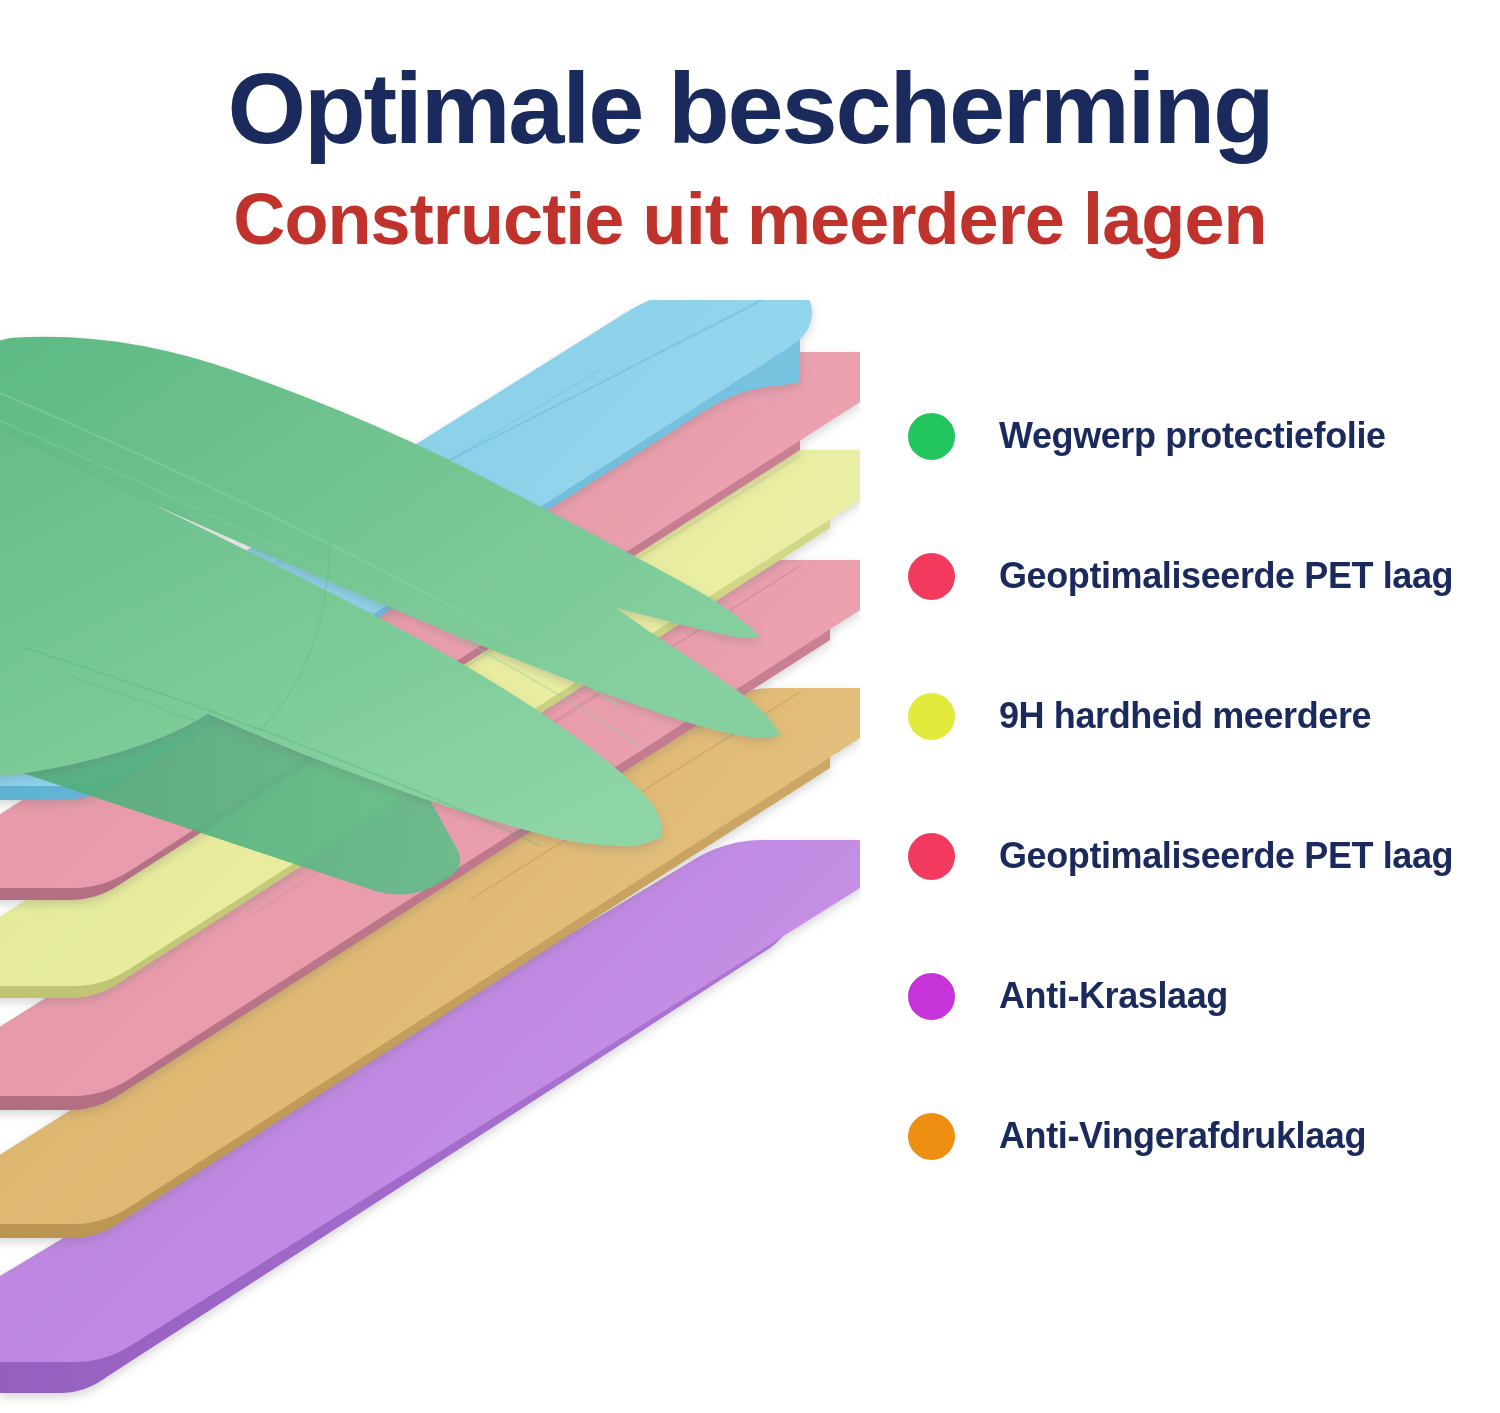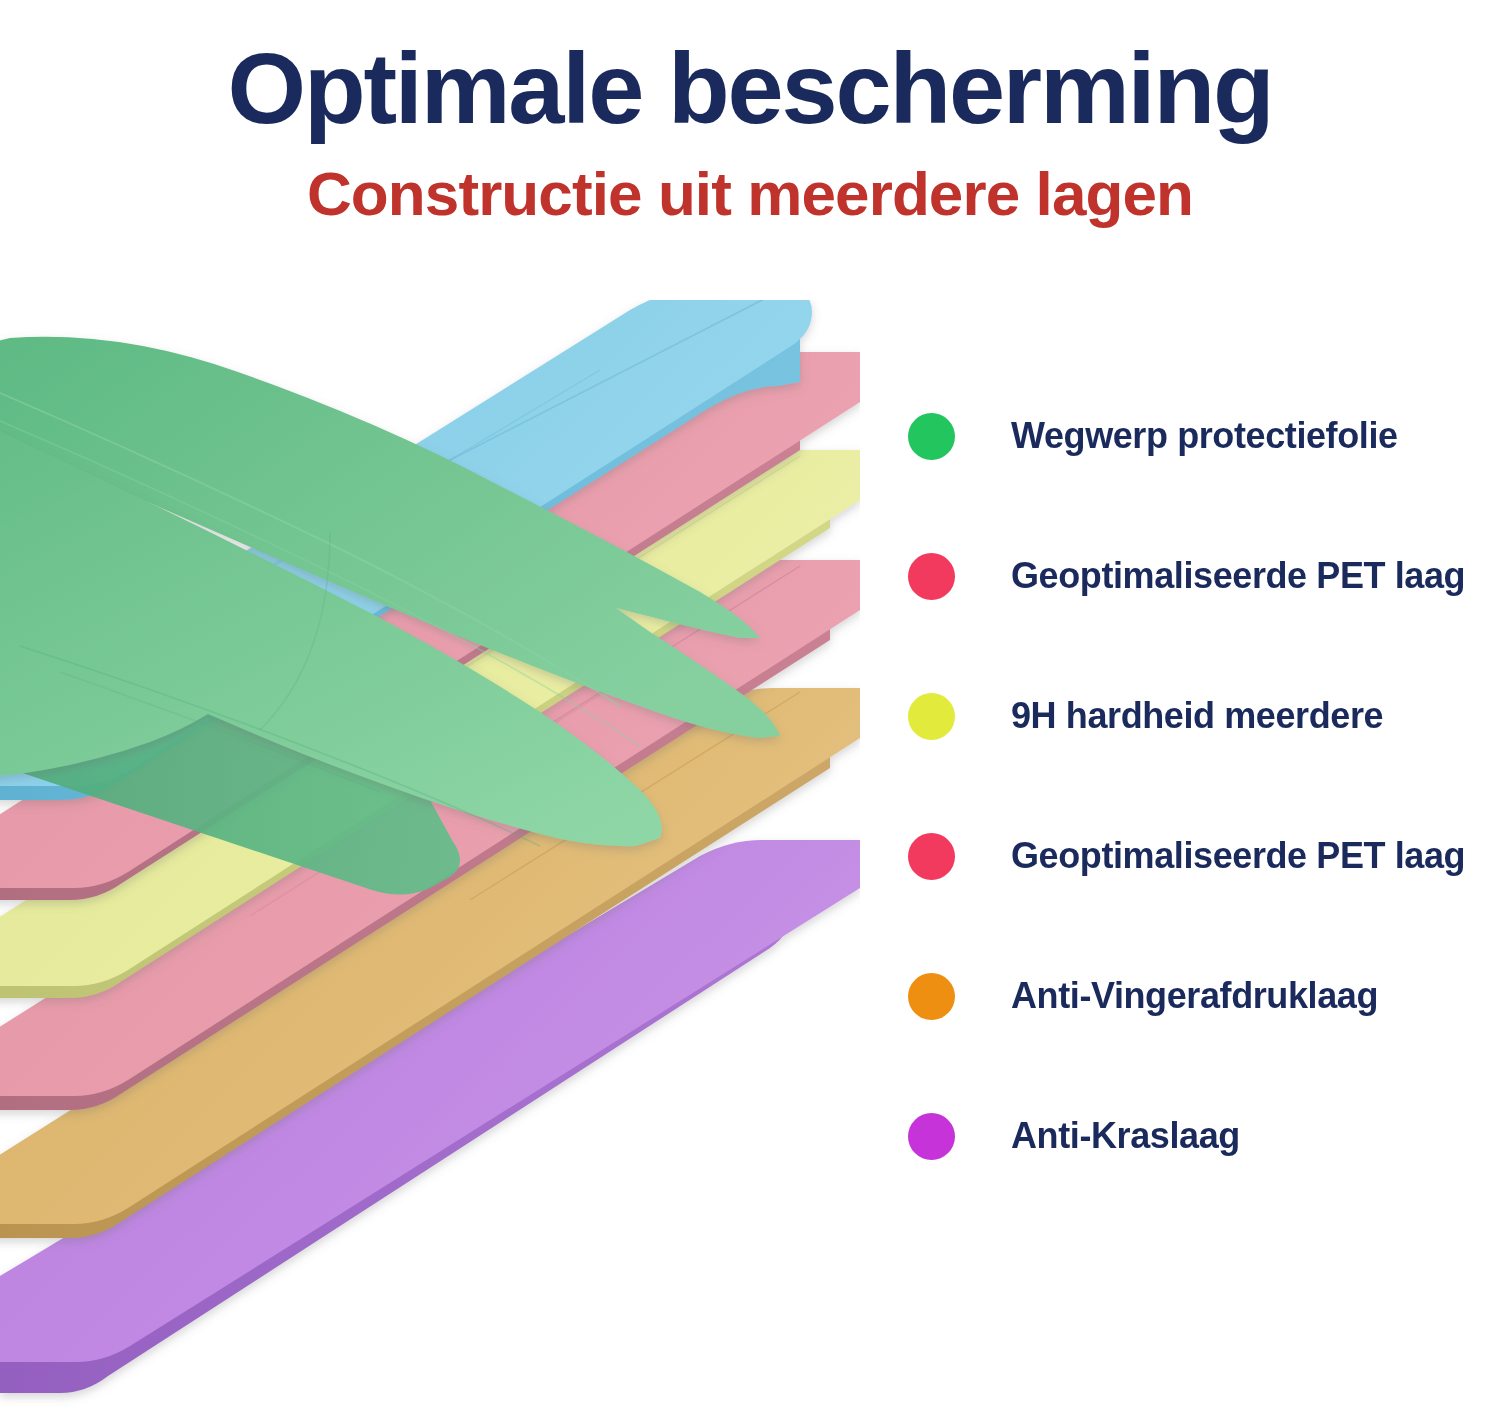--- a/index.html
+++ b/index.html
@@ -24,36 +24,36 @@
     background: #ffffff;
   }
 
   
   .header {
     position: absolute;
     top: 0;
     left: 0;
     width: 1500px;
     text-align: center;
-    padding-top: 34px;
+    padding-top: 54px;
     box-sizing: border-box;
   }
   .title {
     font-family: "Liberation Sans", sans-serif;
     font-size: 101px;
     line-height: 1.08;
     font-weight: 700;
     letter-spacing: -2.2px;
     color: #1b2a5c;
     margin: 0;
     white-space: nowrap;
   }
   .subtitle {
     font-family: "Liberation Sans", sans-serif;
-    font-size: 62px;
+    font-size: 72px;
     line-height: 1.12;
     font-weight: 600;
     letter-spacing: -0.9px;
     color: #c0332c;
     margin: 16px 0 0 0;
     white-space: nowrap;
   }
 
   
   .illustration {
@@ -81,21 +81,21 @@
     align-items: center;
     height: 140px;
   }
   .legend-dot {
     width: 47px;
     height: 47px;
     border-radius: 50%;
     flex: 0 0 auto;
   }
   .legend-label {
-    margin-left: 56px;
+    margin-left: 44px;
     font-family: "Liberation Sans", sans-serif;
     font-size: 36px;
     font-weight: 600;
     letter-spacing: -0.4px;
     color: #1b2a5c;
     white-space: nowrap;
   }
 </style>
 </head>
 <body style="background: rgb(255, 255, 255);">
@@ -302,23 +302,23 @@
       <span class="legend-dot" style="background:#e2ea3b"></span>
       <span class="legend-label">9H hardheid meerdere</span>
     </div>
 
     <div class="legend-item">
       <span class="legend-dot" style="background:#f23a5e"></span>
       <span class="legend-label">Geoptimaliseerde PET laag</span>
     </div>
 
     <div class="legend-item">
+      <span class="legend-dot" style="background:#c633d8"></span>
+      <span class="legend-label">Anti-Kraslaag</span>
+    </div>
+
+    <div class="legend-item">
       <span class="legend-dot" style="background:#ef8f12"></span>
       <span class="legend-label">Anti-Vingerafdruklaag</span>
     </div>
 
-    <div class="legend-item">
-      <span class="legend-dot" style="background:#c633d8"></span>
-      <span class="legend-label">Anti-Kraslaag</span>
-    </div>
-
   </div>
 </div>
 
 </body></html>

